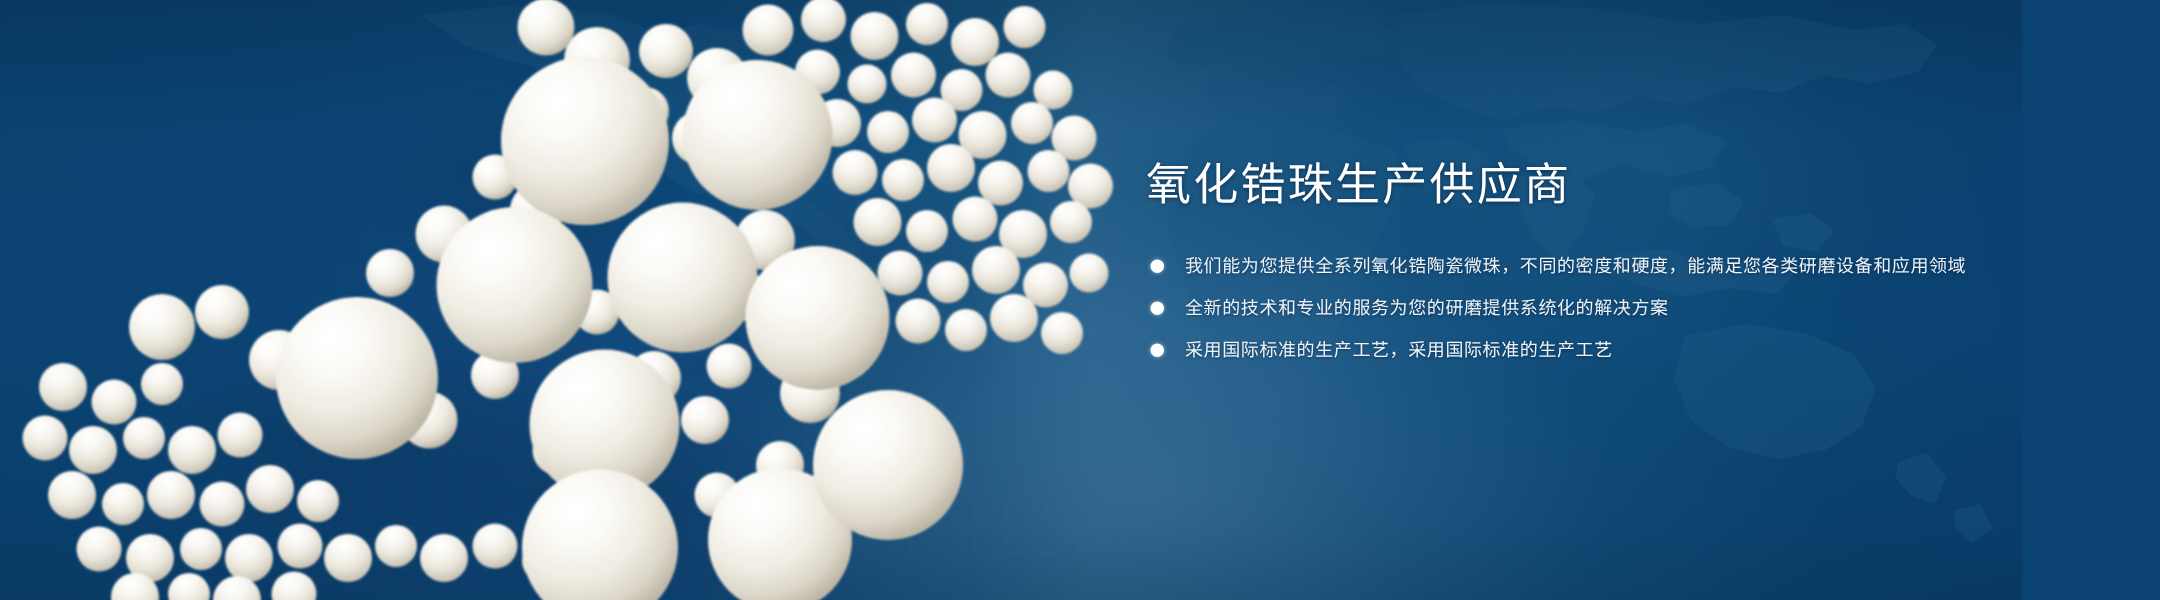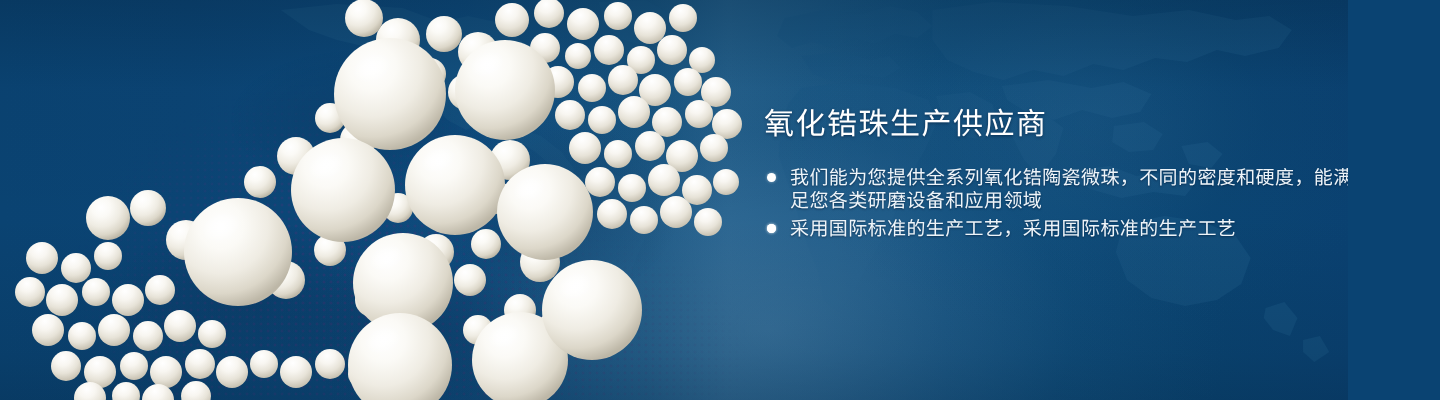--- a/index.html
+++ b/index.html
@@ -105,21 +105,21 @@
     font-weight:400;
     margin:0 0 22px 0;
     text-shadow:0 1px 3px rgba(0,20,45,.55);
     white-space:nowrap;
   }
   #bullets{list-style:none;margin:0;padding:0;}
   #bullets li{
     position:relative;
     padding-left:26px;
     color:#eef4f9;
-    font-size:19px;
+    font-size:12px;
     line-height:23px;
     letter-spacing:.4px;
     margin-bottom:5px;
     text-shadow:0 1px 2px rgba(0,18,42,.5);
   }
   #bullets li:last-child{margin-bottom:0;}
   .dot{
     position:absolute;left:3px;top:7px;
     width:9px;height:9px;border-radius:50%;
     background:#ffffff;
@@ -353,20 +353,21 @@
   <div id="copy">
     <h1 id="headline">氧化锆珠生产供应商</h1>
 
     <ul id="bullets">
       <li>
         <span class="dot"></span>
         <span>我们能为您提供全系列氧化锆陶瓷微珠，不同的密度和硬度，能满足您各类研磨设备和应用领域</span>
       </li>
       <li>
         <span class="dot"></span>
+        <span>全新的技术和专业的服务为您的研磨提供系统化的解决方案</span>
       </li>
       <li>
         <span class="dot"></span>
         <span>采用国际标准的生产工艺，采用国际标准的生产工艺</span>
       </li>
     </ul>
   </div>
 
 </div>
 

